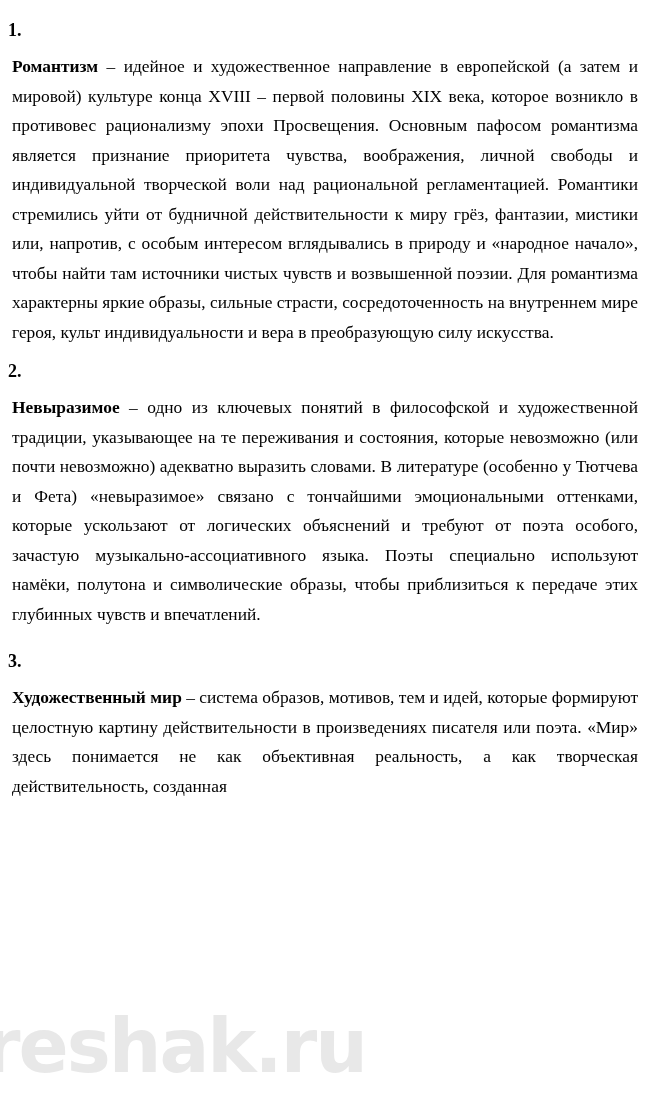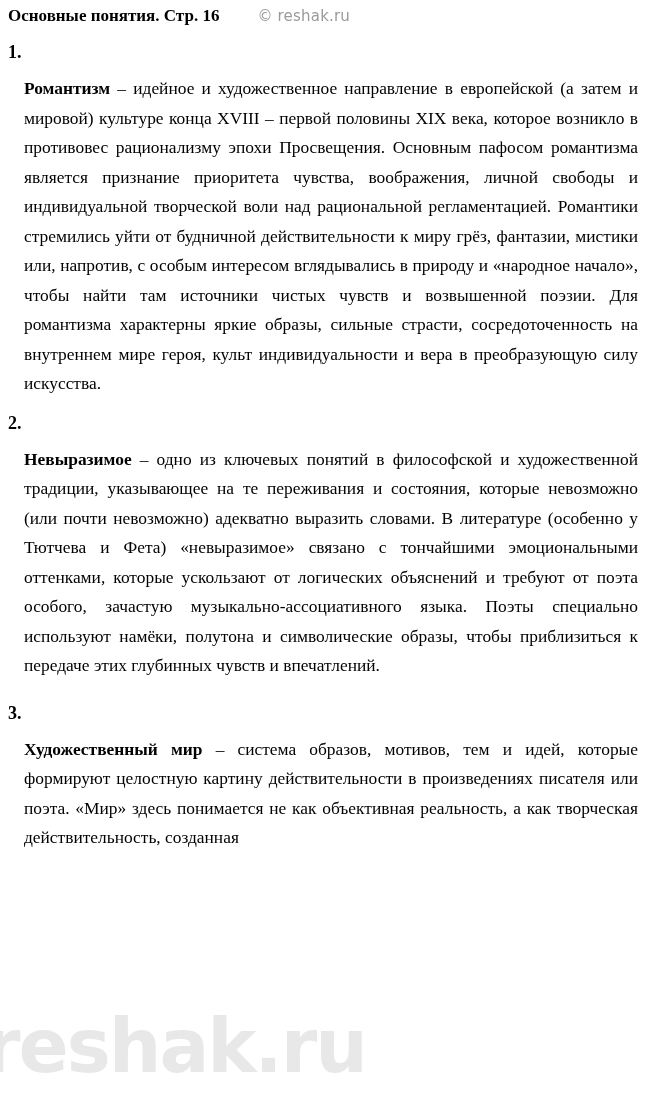--- a/index.html
+++ b/index.html
@@ -47,21 +47,21 @@
     font-weight: bold;
     font-size: 18px;
     line-height: 20px;
     margin: 14px 0 12px 0;
   }
   .para {
     font-size: 17.4px;
     line-height: 29.5px;
     text-align: justify;
     text-align-last: left;
-    margin: 0 0 8px 16px;
+    margin: 0 0 8px 4px;
     hyphens: none;
   }
   .para b {
     font-weight: bold;
   }
   .watermark-big {
     position: absolute;
     left: -16px;
     bottom: 18px;
     font-family: "DejaVu Sans", sans-serif;
@@ -82,24 +82,20 @@
     overflow: hidden;
   }
 </style>
 </head>
 <body>
 
 <div class="page">
 
   <div class="watermark-big">reshak.ru</div>
 
-  <div class="header">
-    <div class="header-title">Основные понятия. Стр. 16</div>
-    <div class="header-watermark">© reshak.ru</div>
-  </div>
 
   <div class="block">
     <div class="num">1.</div>
     <p class="para"><b>Романтизм</b><span> – </span><span>идейное и художественное направление в европейской (а затем и мировой) культуре конца XVIII – первой половины XIX века, которое возникло в противовес рационализму эпохи Просвещения. Основным пафосом романтизма является признание приоритета чувства, воображения, личной свободы и индивидуальной творческой воли над рациональной регламентацией. Романтики стремились уйти от будничной действительности к миру грёз, фантазии, мистики или, напротив, с особым интересом вглядывались в природу и «народное начало», чтобы найти там источники чистых чувств и возвышенной поэзии. Для романтизма характерны яркие образы, сильные страсти, сосредоточенность на внутреннем мире героя, культ индивидуальности и вера в преобразующую силу искусства.</span></p>
   </div>
 
   <div class="block">
     <div class="num">2.</div>
     <p class="para"><b>Невыразимое</b><span> – </span><span>одно из ключевых понятий в философской и художественной традиции, указывающее на те переживания и состояния, которые невозможно (или почти невозможно) адекватно выразить словами. В литературе (особенно у Тютчева и Фета) «невыразимое» связано с тончайшими эмоциональными оттенками, которые ускользают от логических объяснений и требуют от поэта особого, зачастую музыкально-ассоциативного языка. Поэты специально используют намёки, полутона и символические образы, чтобы приблизиться к передаче этих глубинных чувств и впечатлений.</span></p>
   </div>

